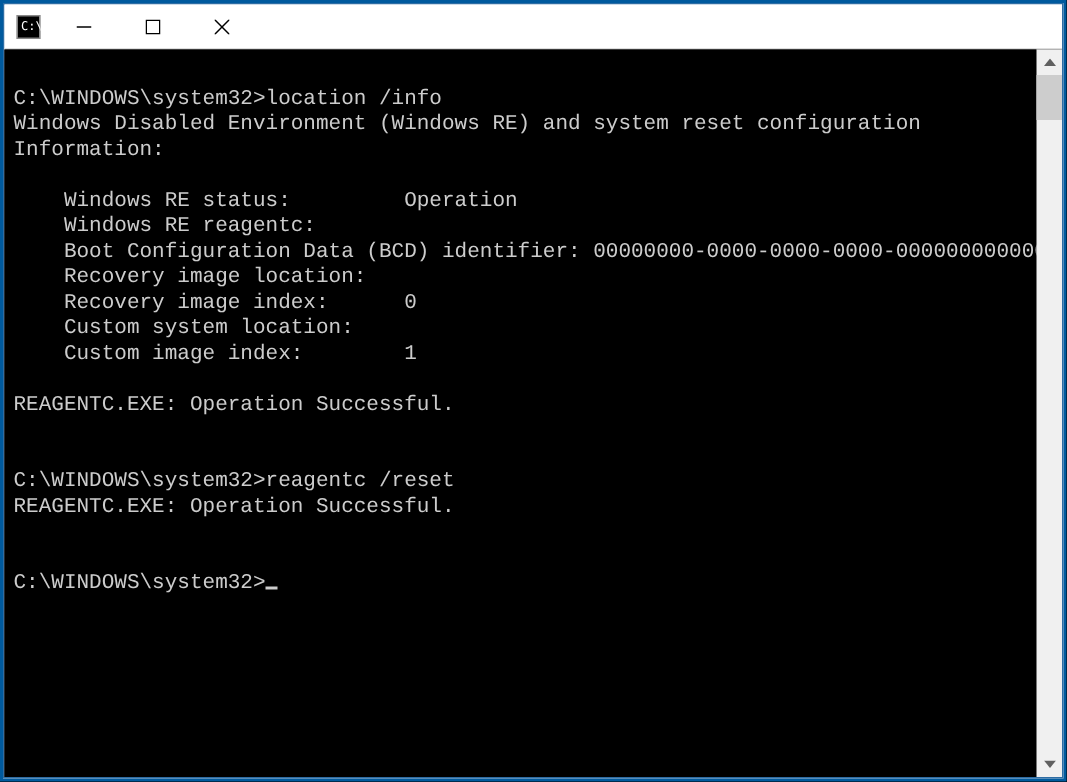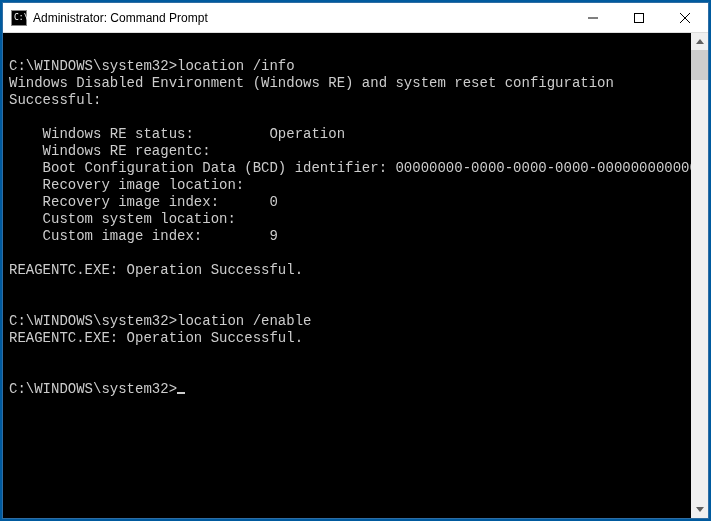--- a/index.html
+++ b/index.html
@@ -112,21 +112,20 @@
 
 <div class="window">
   <div class="titlebar">
     <span class="titlebar-icon">
       <svg class="cmd-icon-svg" width="16" height="16" viewBox="0 0 16 16">
         <rect x="0" y="0" width="16" height="16" fill="#000"></rect>
         <rect x="0.5" y="0.5" width="15" height="15" fill="none" stroke="#888" stroke-width="1"></rect>
         <text x="3" y="10" font-family="Consolas,monospace" font-size="8" fill="#fff">C:\</text>
       </svg>
     </span>
-    <span class="titlebar-title">Administrator: Command Prompt</span>
     <div class="titlebar-controls">
       <div class="titlebar-btn">
         <svg width="10" height="10" viewBox="0 0 10 10">
             <line x1="0" y1="5" x2="10" y2="5" stroke="#000" stroke-width="1"></line>
           </svg>
       </div>
       <div class="titlebar-btn">
         <svg width="10" height="10" viewBox="0 0 10 10">
             <rect x="0.5" y="0.5" width="9" height="9" fill="none" stroke="#000" stroke-width="1"></rect>
           </svg>
@@ -137,34 +136,34 @@
             <line x1="10" y1="0" x2="0" y2="10" stroke="#000" stroke-width="1"></line>
           </svg>
       </div>
     </div>
   </div>
 
   <div class="terminal-wrap">
     <div class="terminal"><span>
 </span><span>C:\WINDOWS\system32&gt;</span><span>location /info</span>
 <span>Windows Disabled Environment (Windows RE) and system reset configuration</span>
-<span>Successful:</span>
+<span>Information:</span>
 
 <span>    Windows RE status:         Operation</span>
 <span>    Windows RE reagentc:</span>
 <span>    Boot Configuration Data (BCD) identifier: 00000000-0000-0000-0000-000000000000</span>
 <span>    Recovery image location:</span>
 <span>    Recovery image index:      0</span>
 <span>    Custom system location:</span>
-<span>    Custom image index:        9</span>
+<span>    Custom image index:        1</span>
 
 <span>REAGENTC.EXE: Operation Successful.</span>
 
 
-<span>C:\WINDOWS\system32&gt;</span><span>location /enable</span>
+<span>C:\WINDOWS\system32&gt;</span><span>reagentc /reset</span>
 <span>REAGENTC.EXE: Operation Successful.</span>
 
 
 <span>C:\WINDOWS\system32&gt;</span><span class="cursor"></span></div>
 
     <div class="scrollbar">
       <div class="scrollbar-up">
         <svg width="8" height="5" viewBox="0 0 8 5">
             <polygon points="4,0 8,5 0,5" fill="#606060"></polygon>
           </svg>

